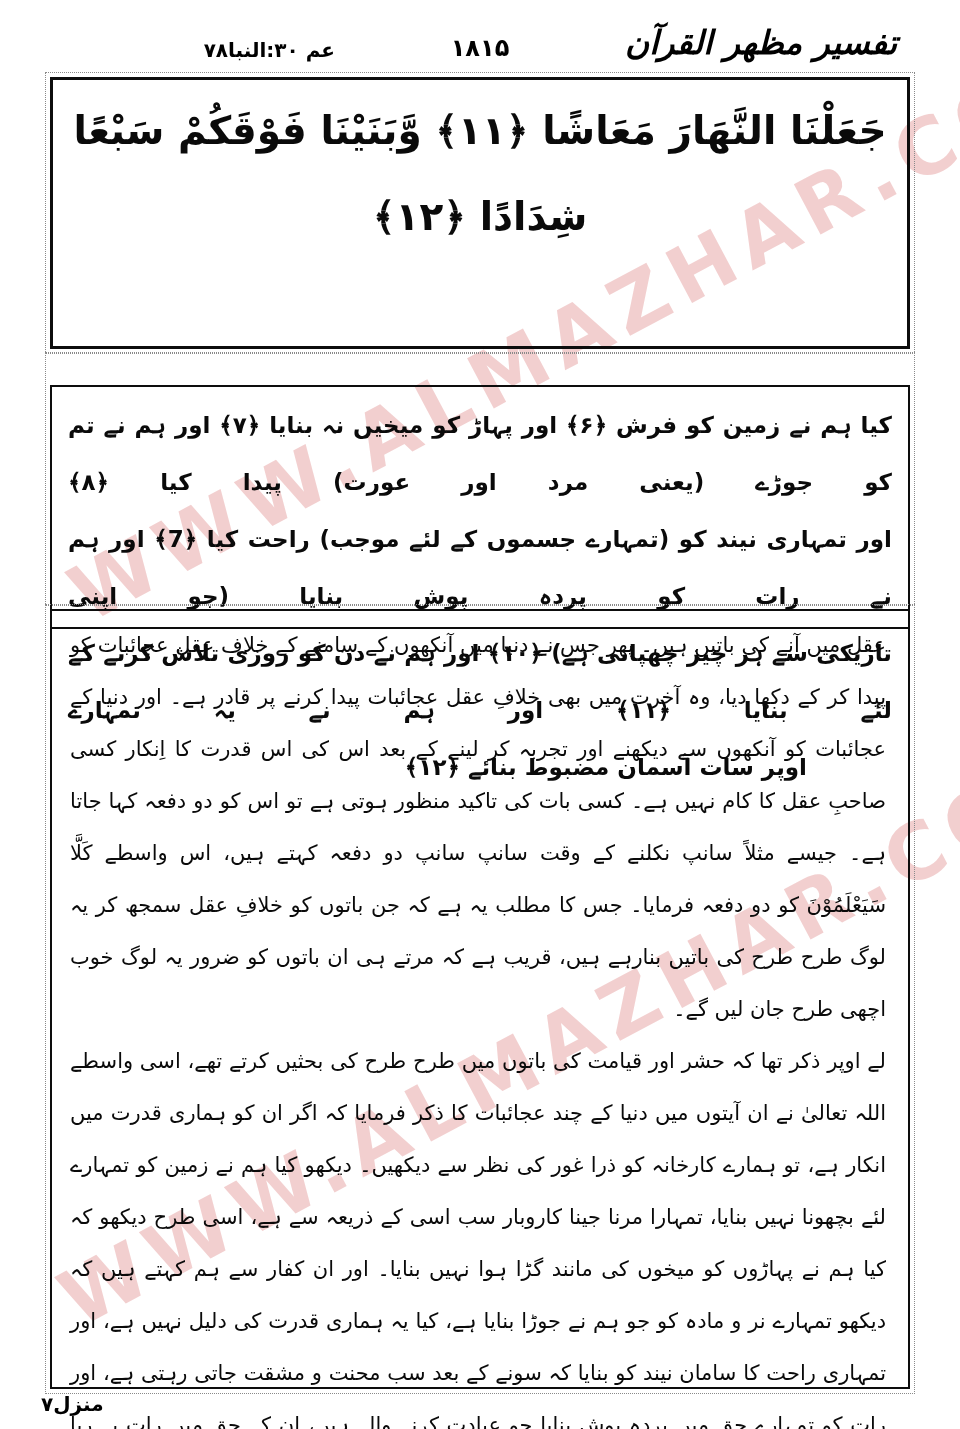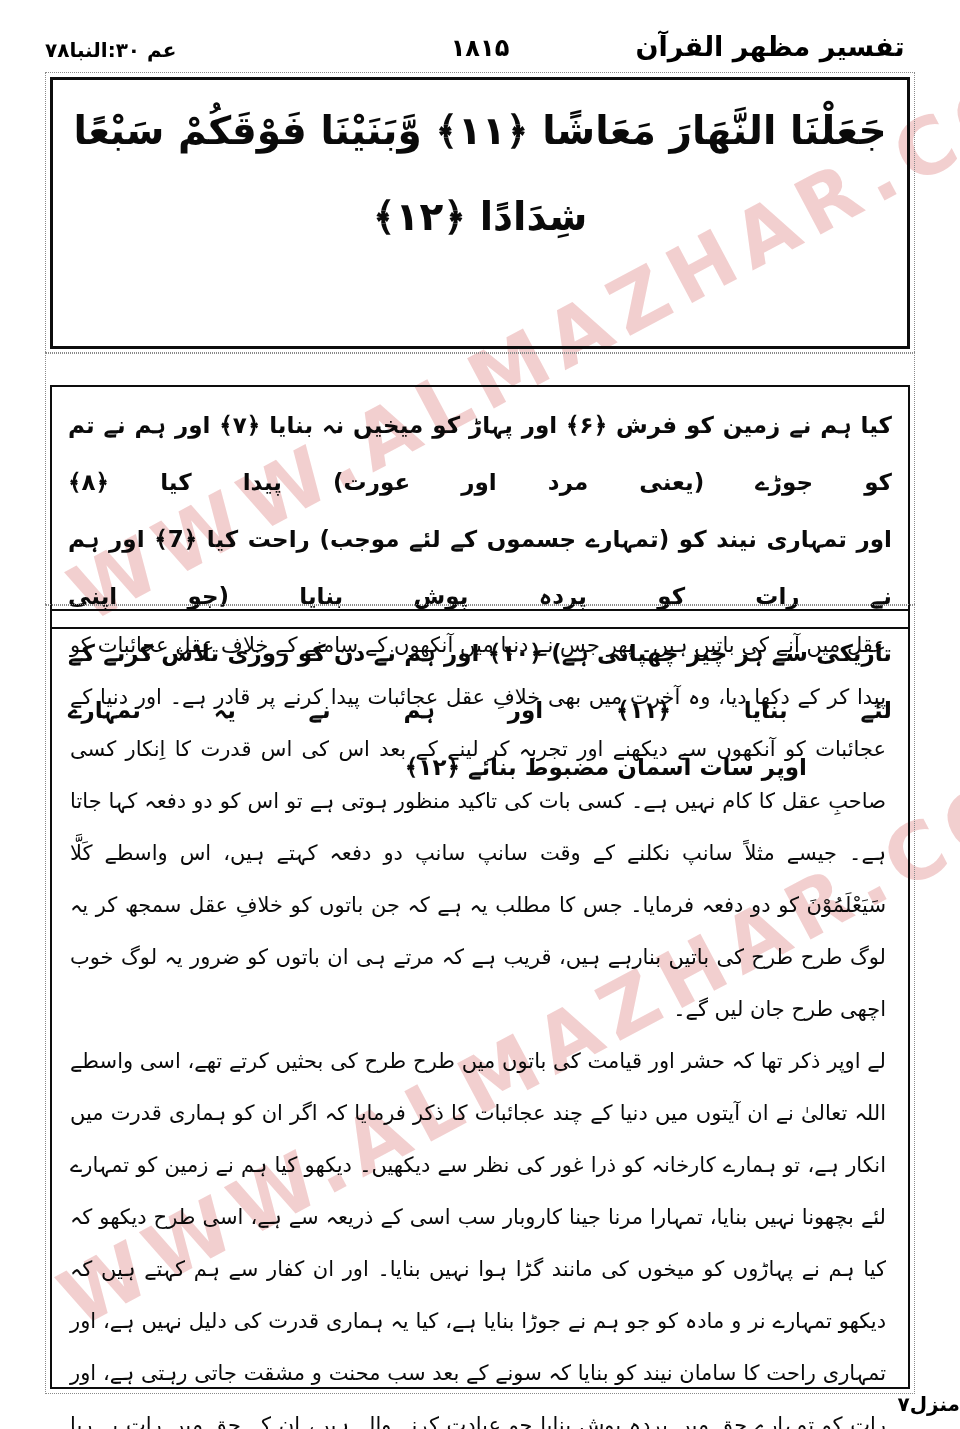--- a/index.html
+++ b/index.html
@@ -24,23 +24,23 @@
     pointer-events:none;
   }
   .wm1{left:55px;top:560px;transform:rotate(-28deg);}
   .wm2{left:45px;top:1265px;transform:rotate(-28deg);}
   
   .header{
     position:absolute;top:18px;left:45px;right:45px;height:44px;
     display:flex;flex-direction:row;align-items:flex-end;
     direction:ltr;z-index:2;
   }
-  .header .h-left{flex:1;text-align:left;font-size:20px;font-weight:bold;direction:rtl;margin-top:15px;}
+  .header .h-left{flex:1;text-align:right;font-size:20px;font-weight:bold;direction:rtl;margin-top:15px;}
   .header .h-center{flex:1;text-align:center;font-size:24px;font-weight:bold;}
-  .header .h-right{flex:1;text-align:center;font-size:27px;font-weight:bold;direction:rtl;}
+  .header .h-right{flex:1;text-align:left;font-size:33px;font-weight:bold;direction:rtl;font-style:italic;}
   
   .frame{
     position:absolute;left:45px;right:45px;
     border:1px dotted #8a8a8a;
     padding:4px;
     z-index:1;
     background:transparent;
   }
   .frame-inner{
     width:100%;height:100%;
@@ -85,21 +85,21 @@
     direction:rtl;
     font-size:21px;
     color:#0a0a0a;
     line-height:52px;
     text-align:justify;
     margin:0;
   }
   
   .footer{
     position:absolute;left:0;right:0;top:1392px;
-    text-align:right;
+    text-align:left;
     font-size:20px;font-weight:bold;
     direction:rtl;z-index:2;margin-left:41px;
   }
 </style>
 </head>
 <body>
 
 <div class="page">
 
   <div class="watermark wm1">WWW.ALMAZHAR.COM</div>

